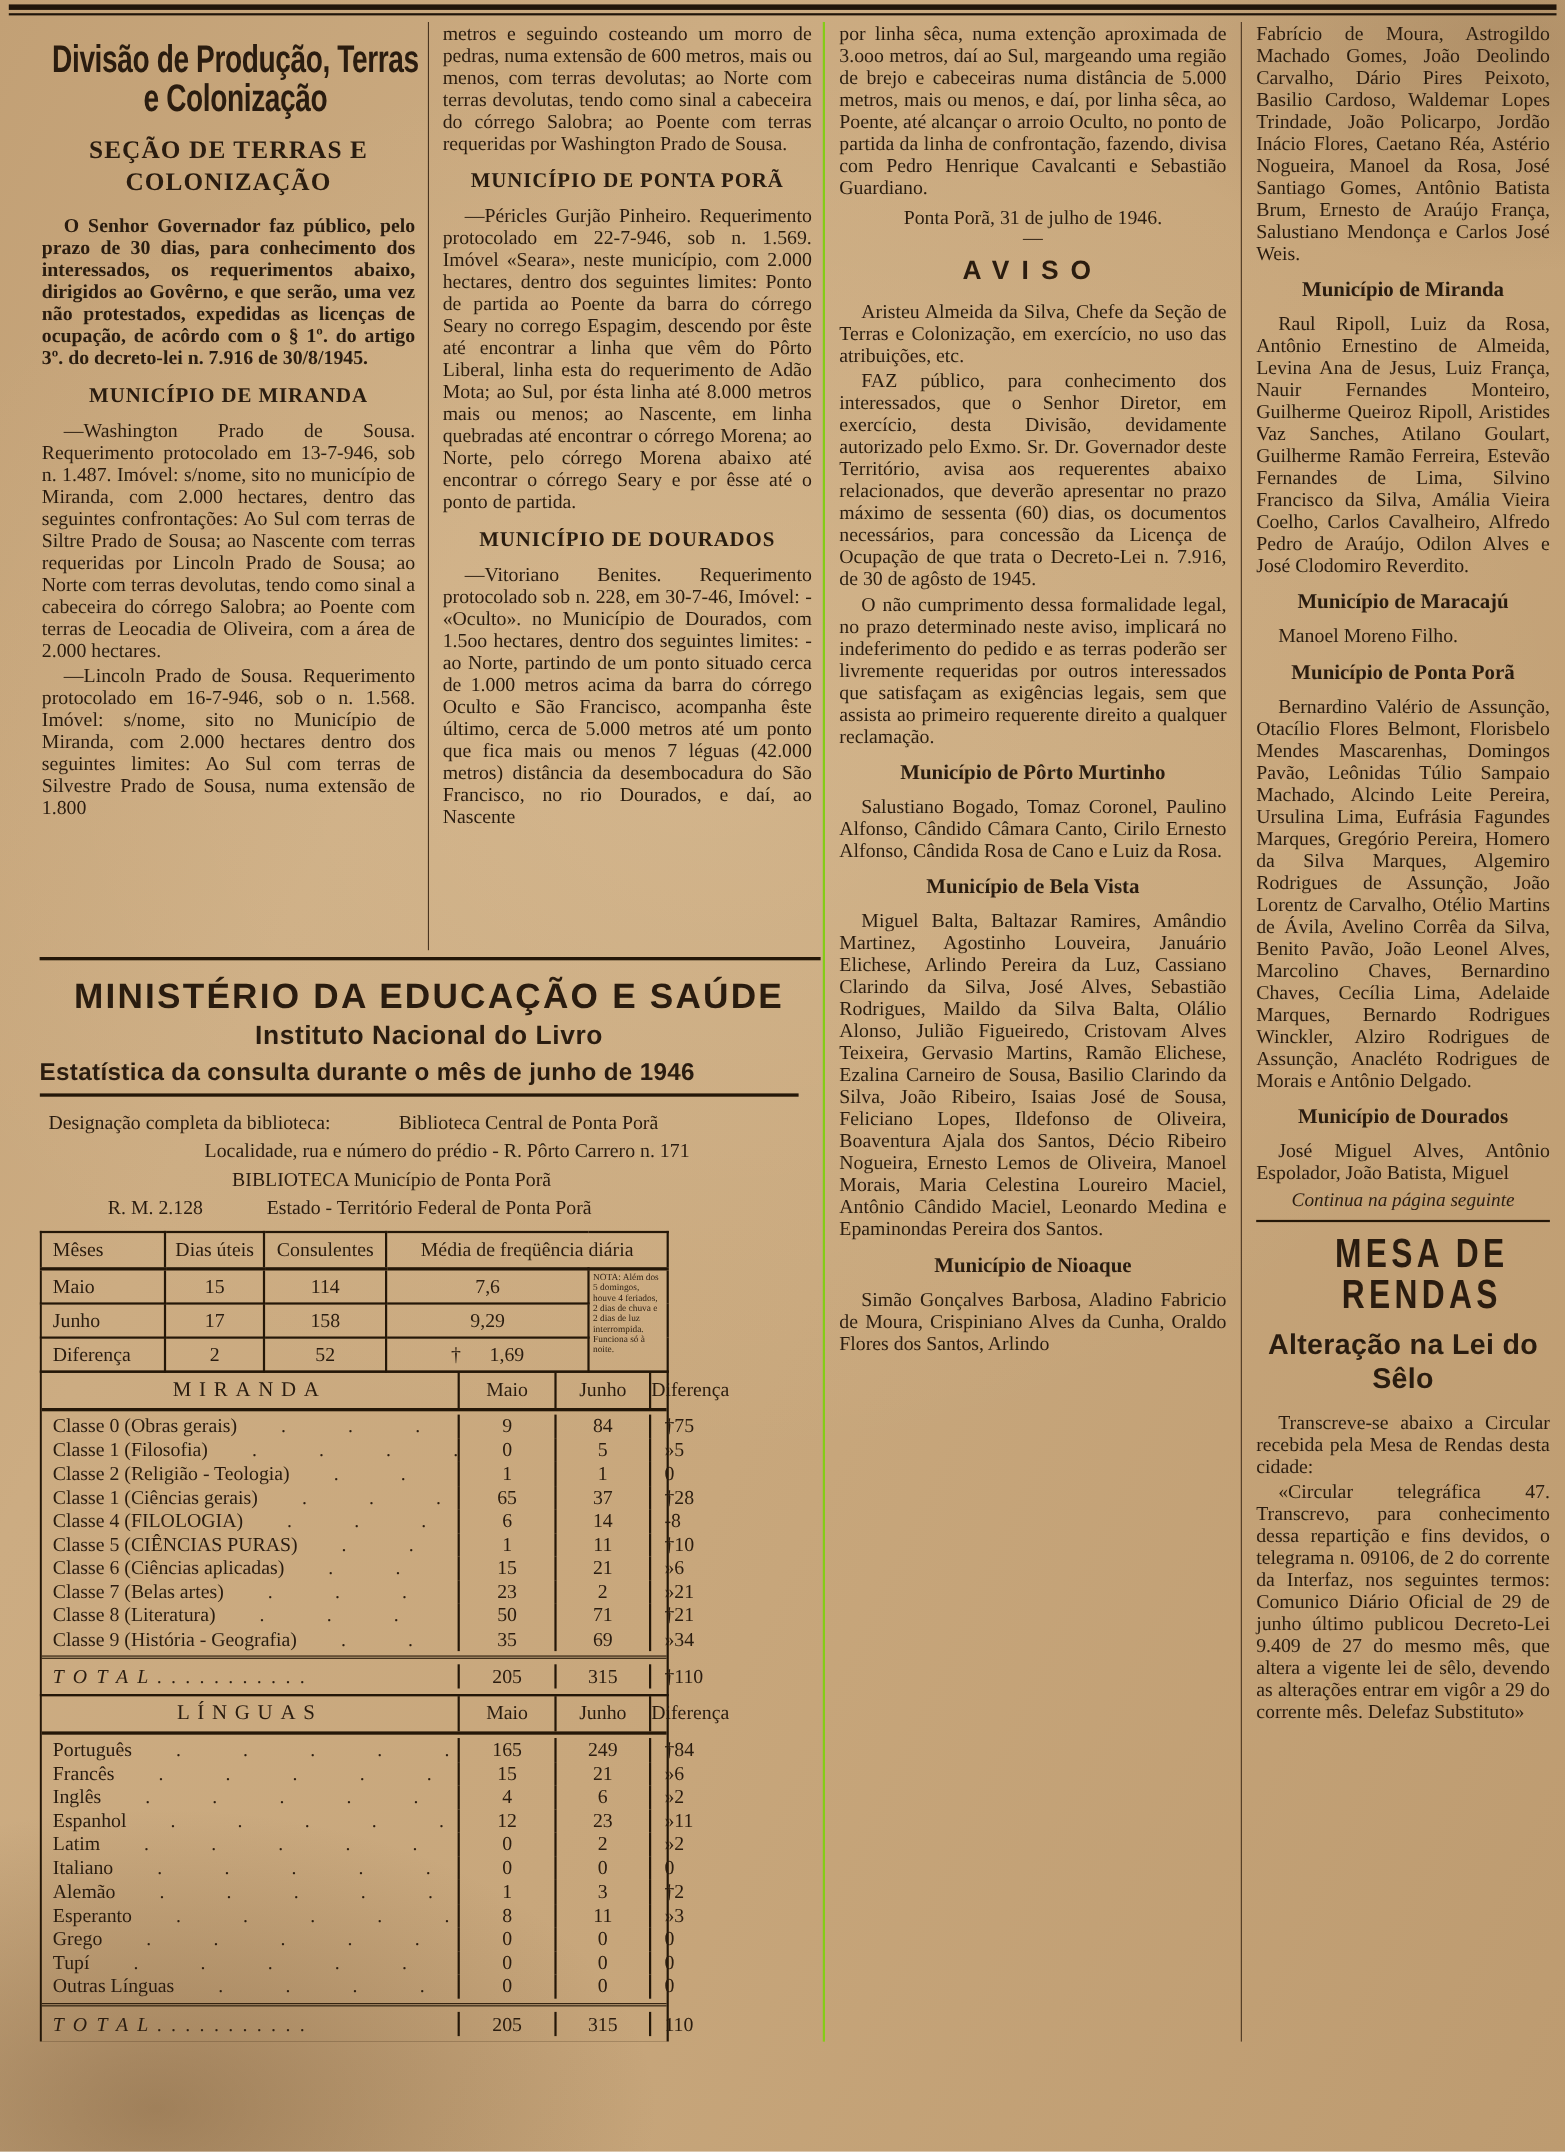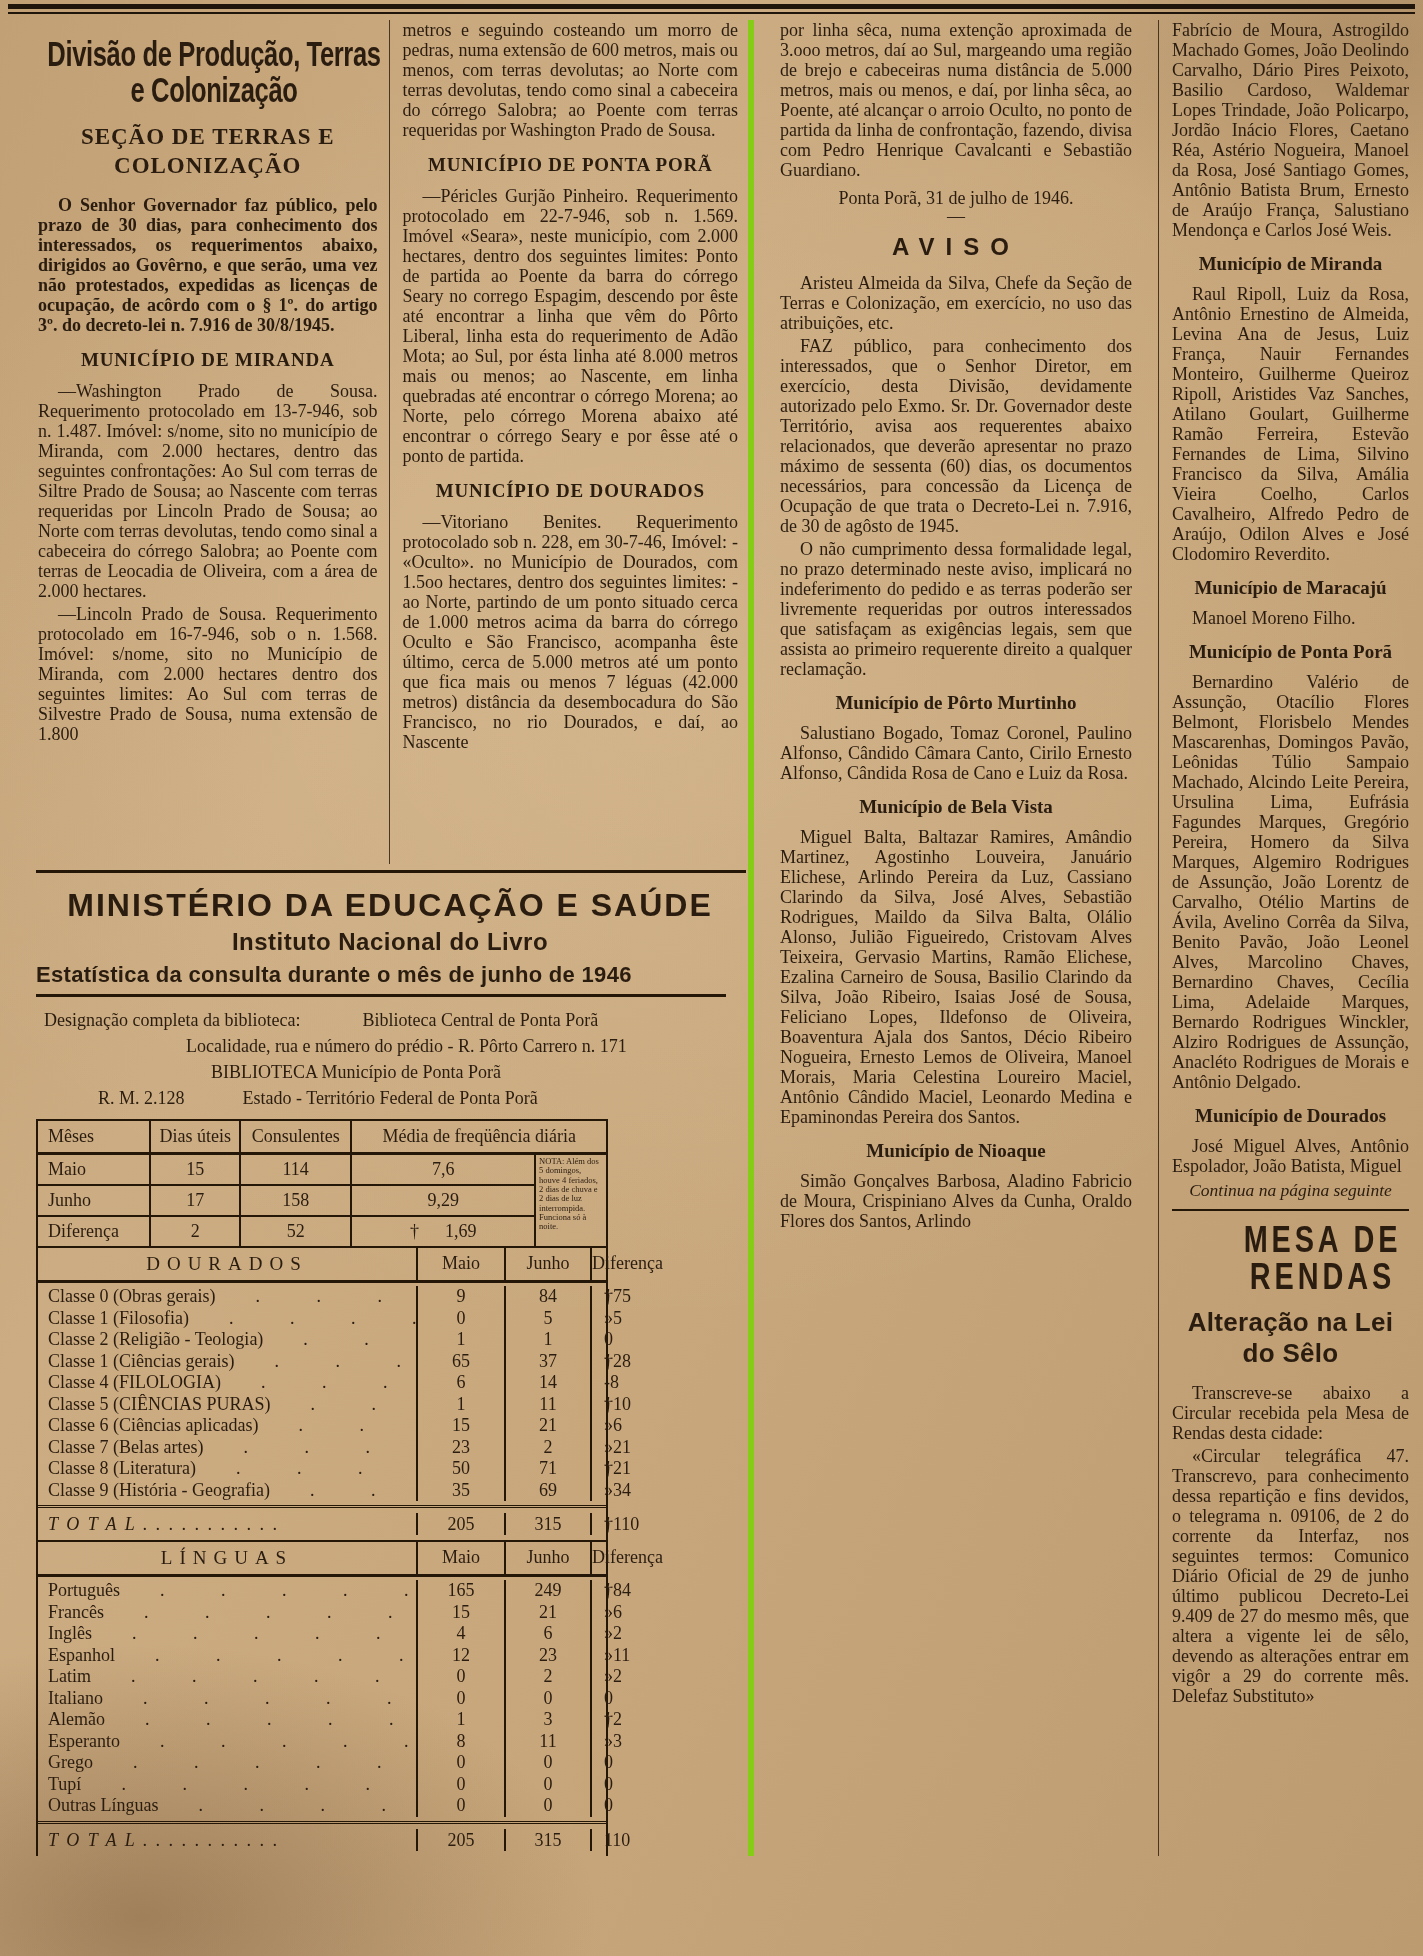--- a/index.html
+++ b/index.html
@@ -22,21 +22,21 @@
   .rule1{height:5px;background:#20150a;margin:4px 8px 0 8px;}
   .rule2{height:2px;background:#20150a;margin:3px 8px 0 8px;}
   
   .content{display:flex;align-items:stretch;padding:6px 8px 0 36px;height:1836px;}
   .leftsec{width:712px;display:flex;flex-direction:column;}
   .leftcols{display:flex;height:844px;overflow:hidden;}
   .c1{width:352px;padding:0 12px 0 2px;border-right:1px solid #4a3520;overflow:hidden;}
   .c2{width:348px;padding:0 10px 0 12px;overflow:hidden;}
   .minsep{height:3px;background:#241708;margin:6px 2px 8px 0;}
   .ministerio{flex:1;overflow:hidden;padding-right:4px;}
-  .c3{width:352px;padding:0 26px;border-left:6px solid #84cc16;border-right:1px solid #4a3520;overflow:hidden;}
+  .c3{width:352px;padding:0 13px;border-left:2px solid #84cc16;border-right:1px solid #4a3520;overflow:hidden;}
   .c4{flex:1;padding:0 6px 0 13px;overflow:hidden;}
   
   p.body{font-size:18px;line-height:20px;text-align:justify;margin:0 0 3px;text-indent:20px;}
   p.noindent{text-indent:0;}
   p.bold{font-weight:bold;}
   .muni{font-weight:bold;font-size:19px;text-align:center;letter-spacing:.8px;margin:14px 0 10px;}
   .muni2{font-weight:bold;font-size:19px;text-align:center;margin:13px 0 9px;}
   .disp-wrap{margin:16px 0 8px;}
   .disp{font-family:"Liberation Sans","DejaVu Sans",sans-serif;font-weight:bold;
         font-size:35px;line-height:1.02;letter-spacing:-.5px;text-align:center;
@@ -183,21 +183,21 @@
                       <span>†</span>
                       <span>1,69</span>
                     </span>
               </td>
             </tr>
           </tbody>
             </table>
 
           <div class="stat">
             <div class="grid-row stat-head">
-              <span class="gl">DOURADOS</span>
+              <span class="gl">MIRANDA</span>
               <span class="gv">Maio</span>
               <span class="gv">Junho</span>
               <span class="gd" style="justify-content:center">Diferença</span>
             </div>
             <div class="stat-body">
 
             <div class="grid-row">
                 <span class="gl">
                     <span class="lab">Classe 0 (Obras gerais)</span>
                     <span class="leader"></span>

